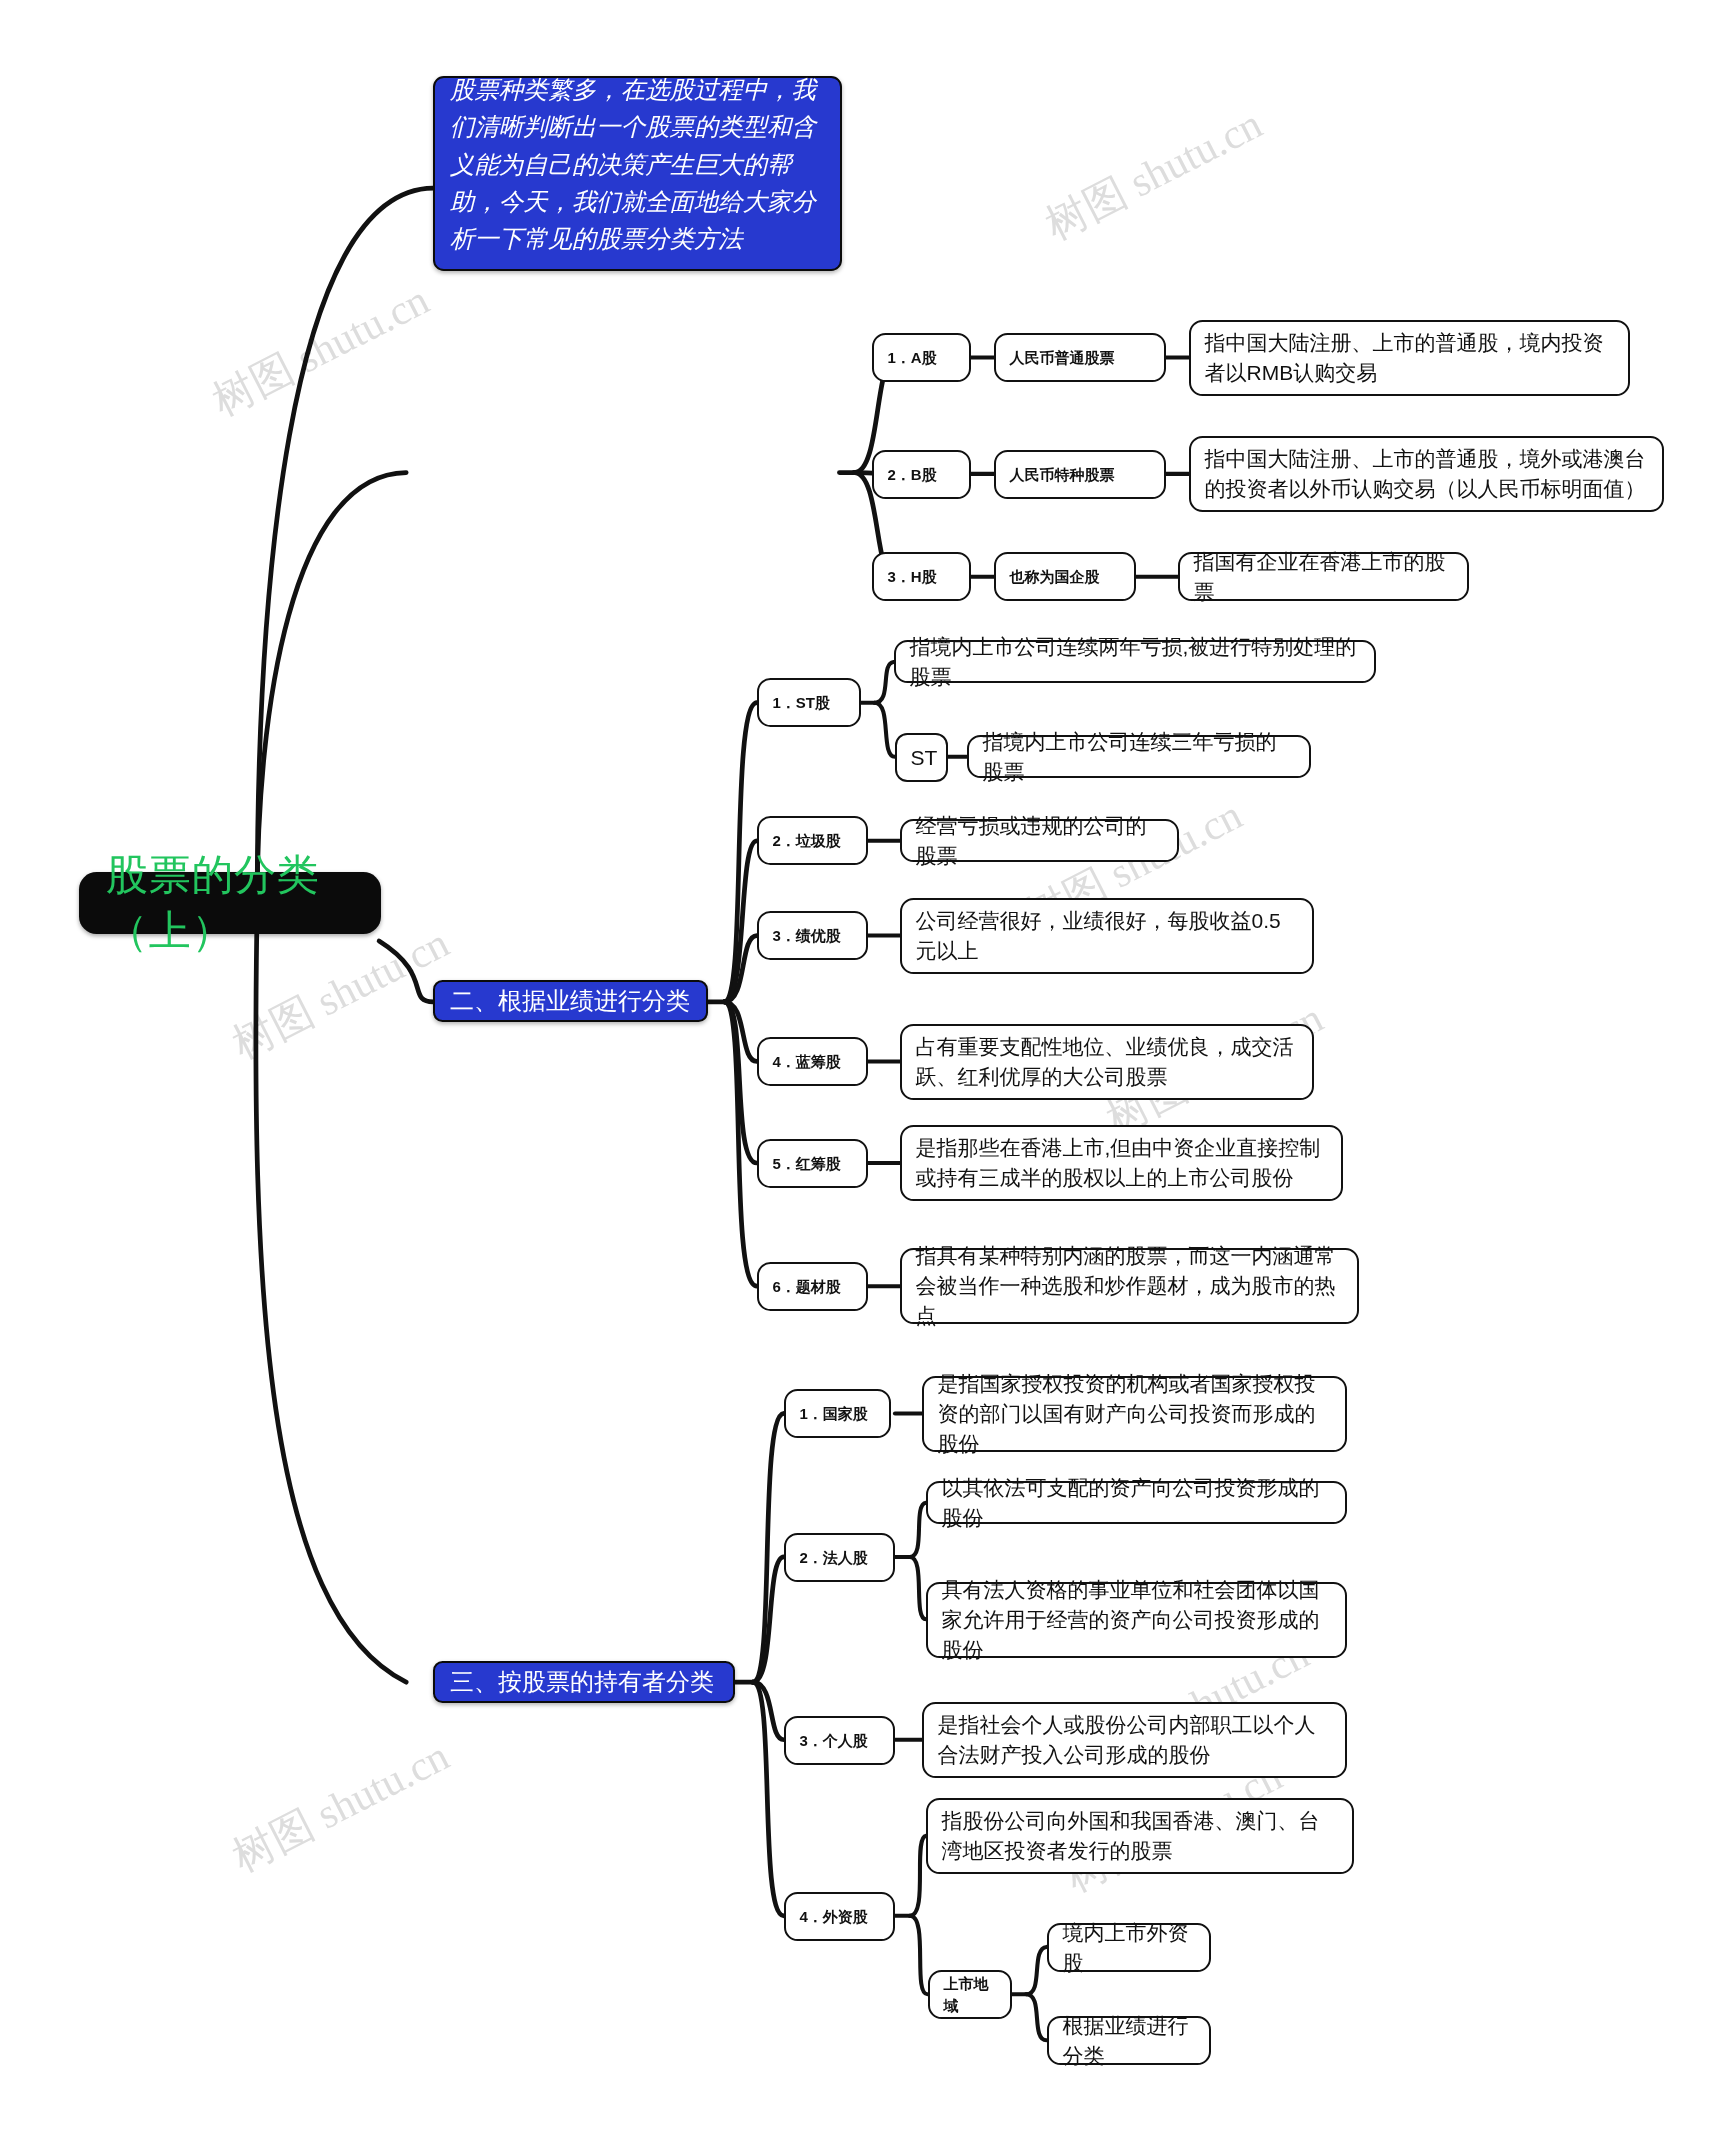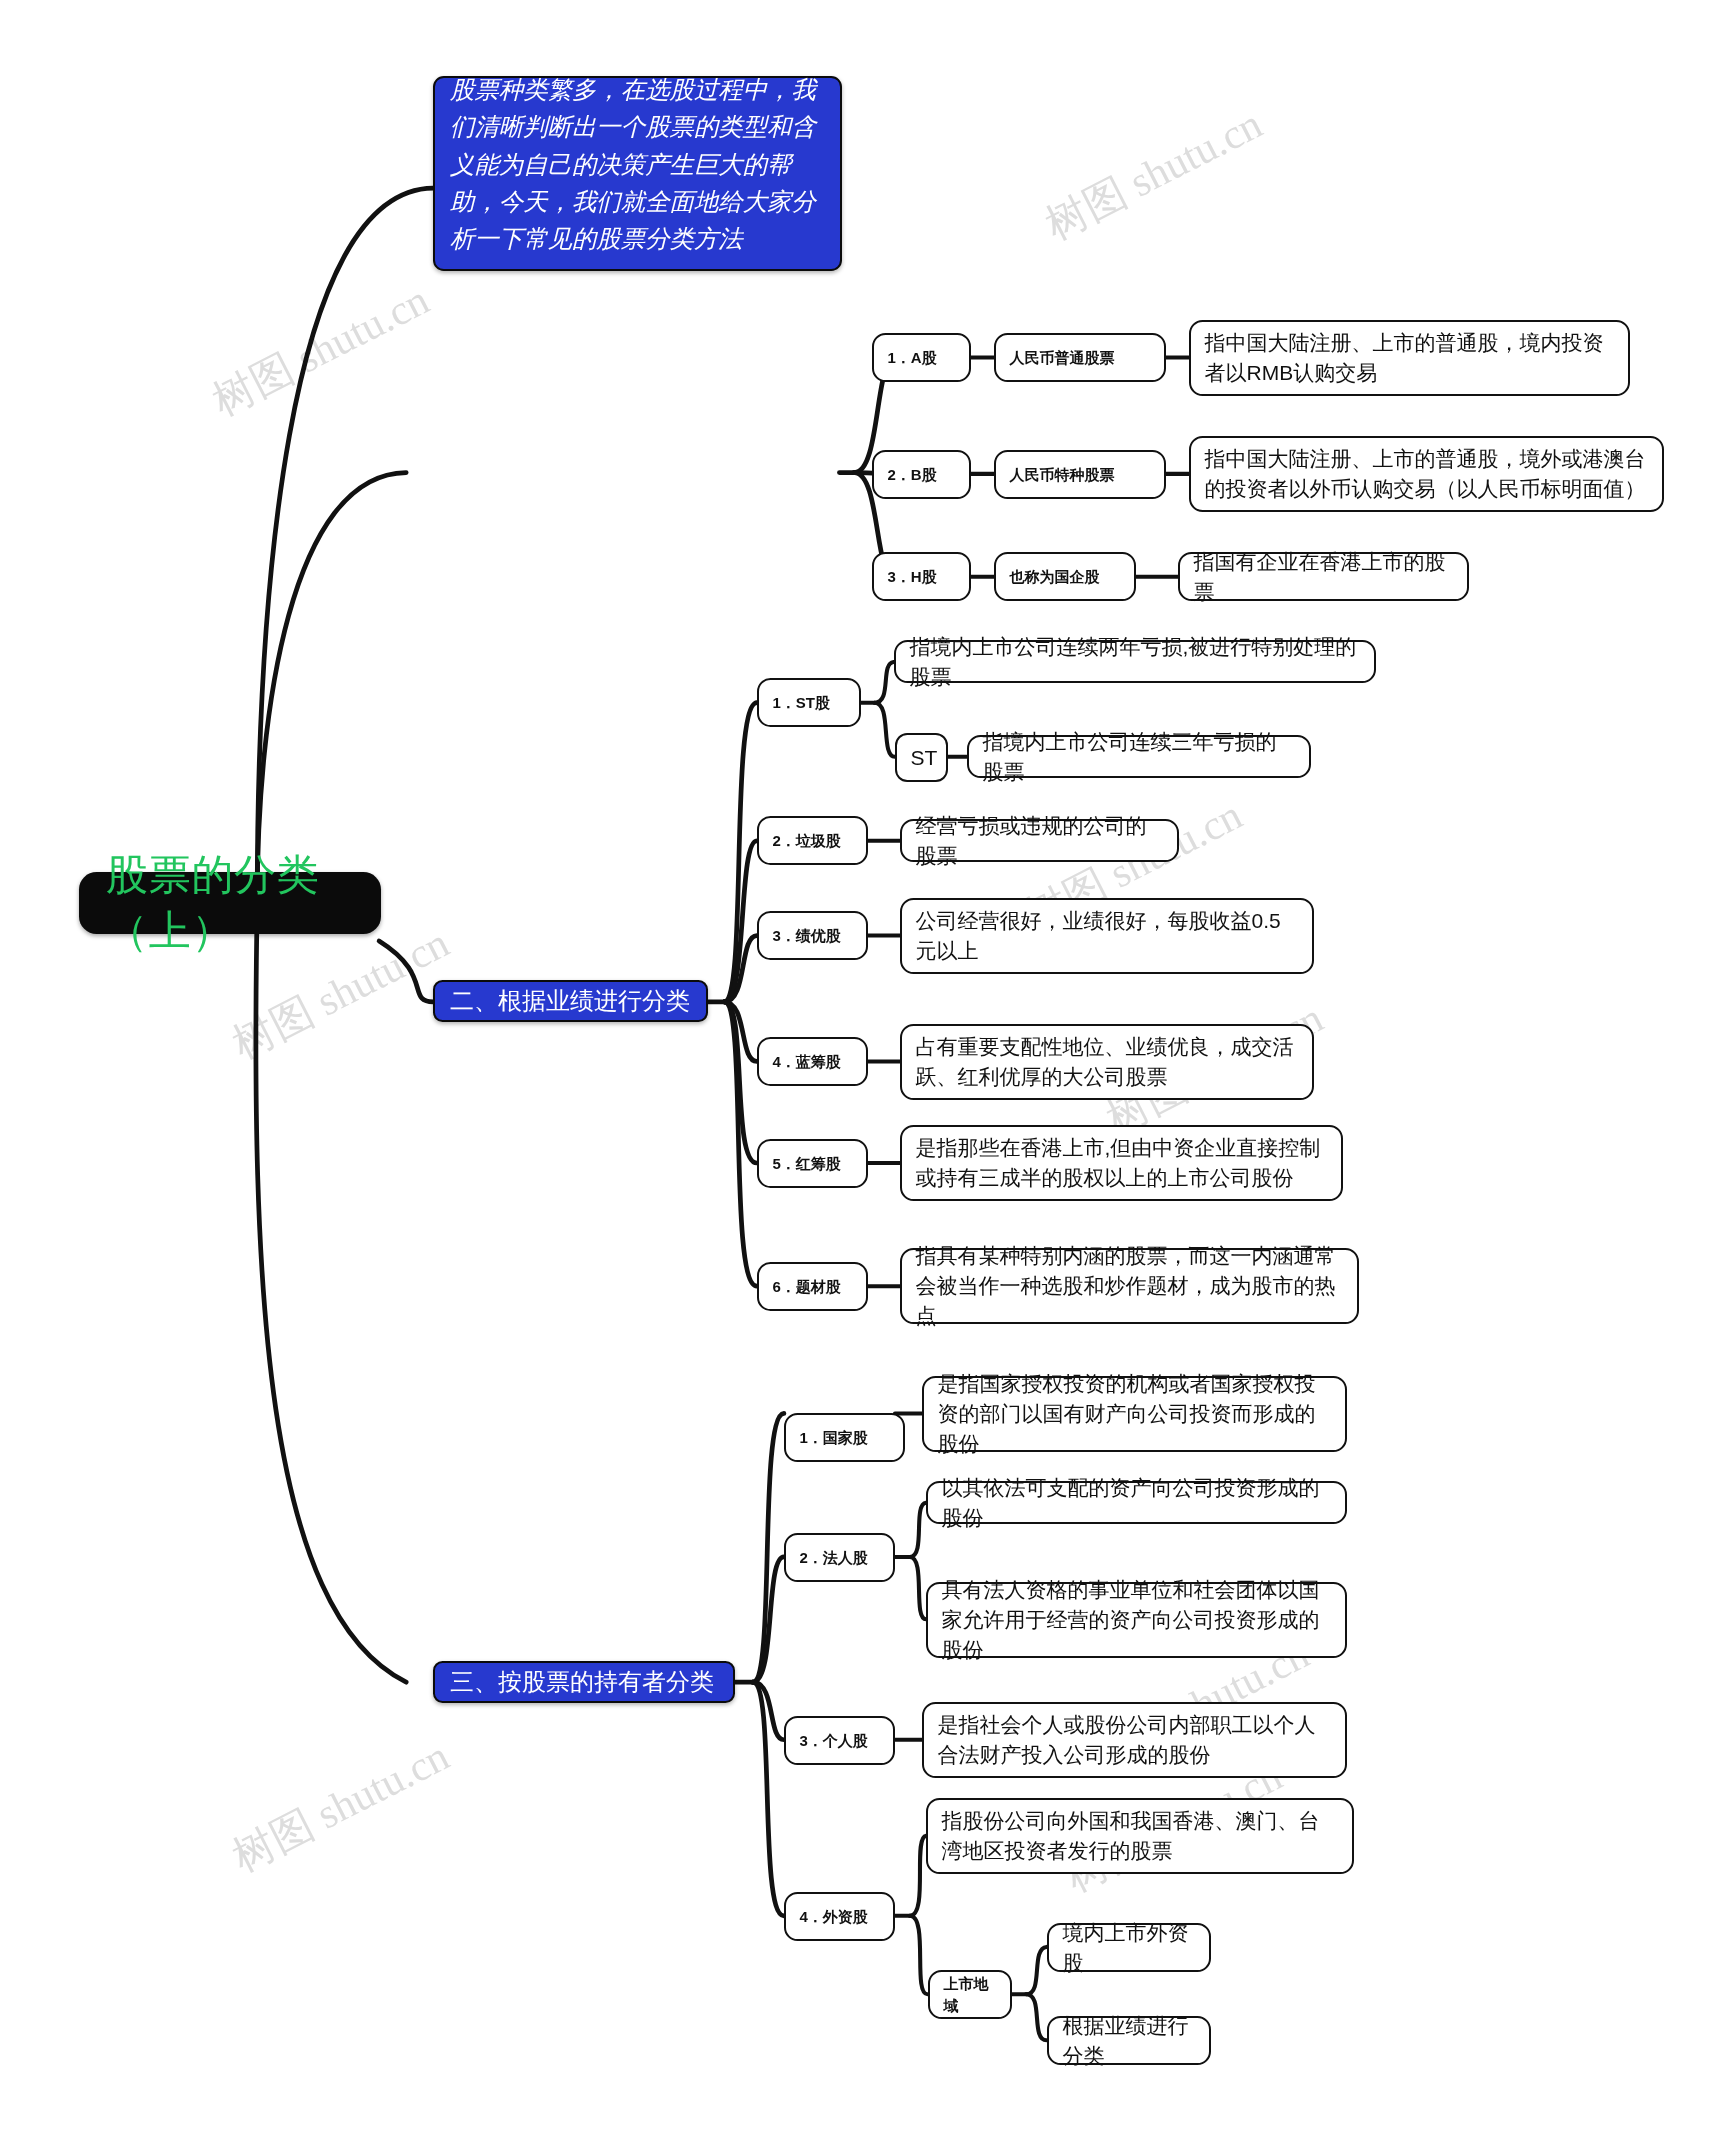--- a/index.html
+++ b/index.html
@@ -241,21 +241,21 @@
     <span class="txt">6．题材股</span>
   </div>
   <div class="node box" style="left:900px; top:1248px; width:459px; height:76px;">
     <span class="txt">指具有某种特别内涵的股票，而这一内涵通常会被当作一种选股和炒作题材，成为股市的热点</span>
   </div>
 
   <div class="node blue" style="left:433px; top:1661px; width:302px; height:42px;">
     <span class="txt">三、按股票的持有者分类</span>
   </div>
 
-  <div class="node box lvl2" style="left:784px; top:1389px; width:121px; height:49px;margin-top:24px;">
+  <div class="node box lvl2" style="left:784px; top:1389px; width:107px; height:49px;">
     <span class="txt">1．国家股</span>
   </div>
   <div class="node box" style="left:922px; top:1376px; width:425px; height:76px;">
     <span class="txt">是指国家授权投资的机构或者国家授权投资的部门以国有财产向公司投资而形成的股份</span>
   </div>
 
   <div class="node box lvl2" style="left:784px; top:1533px; width:111px; height:49px;">
     <span class="txt">2．法人股</span>
   </div>
   <div class="node box" style="left:926px; top:1481px; width:421px; height:43px;align-items:center;">

